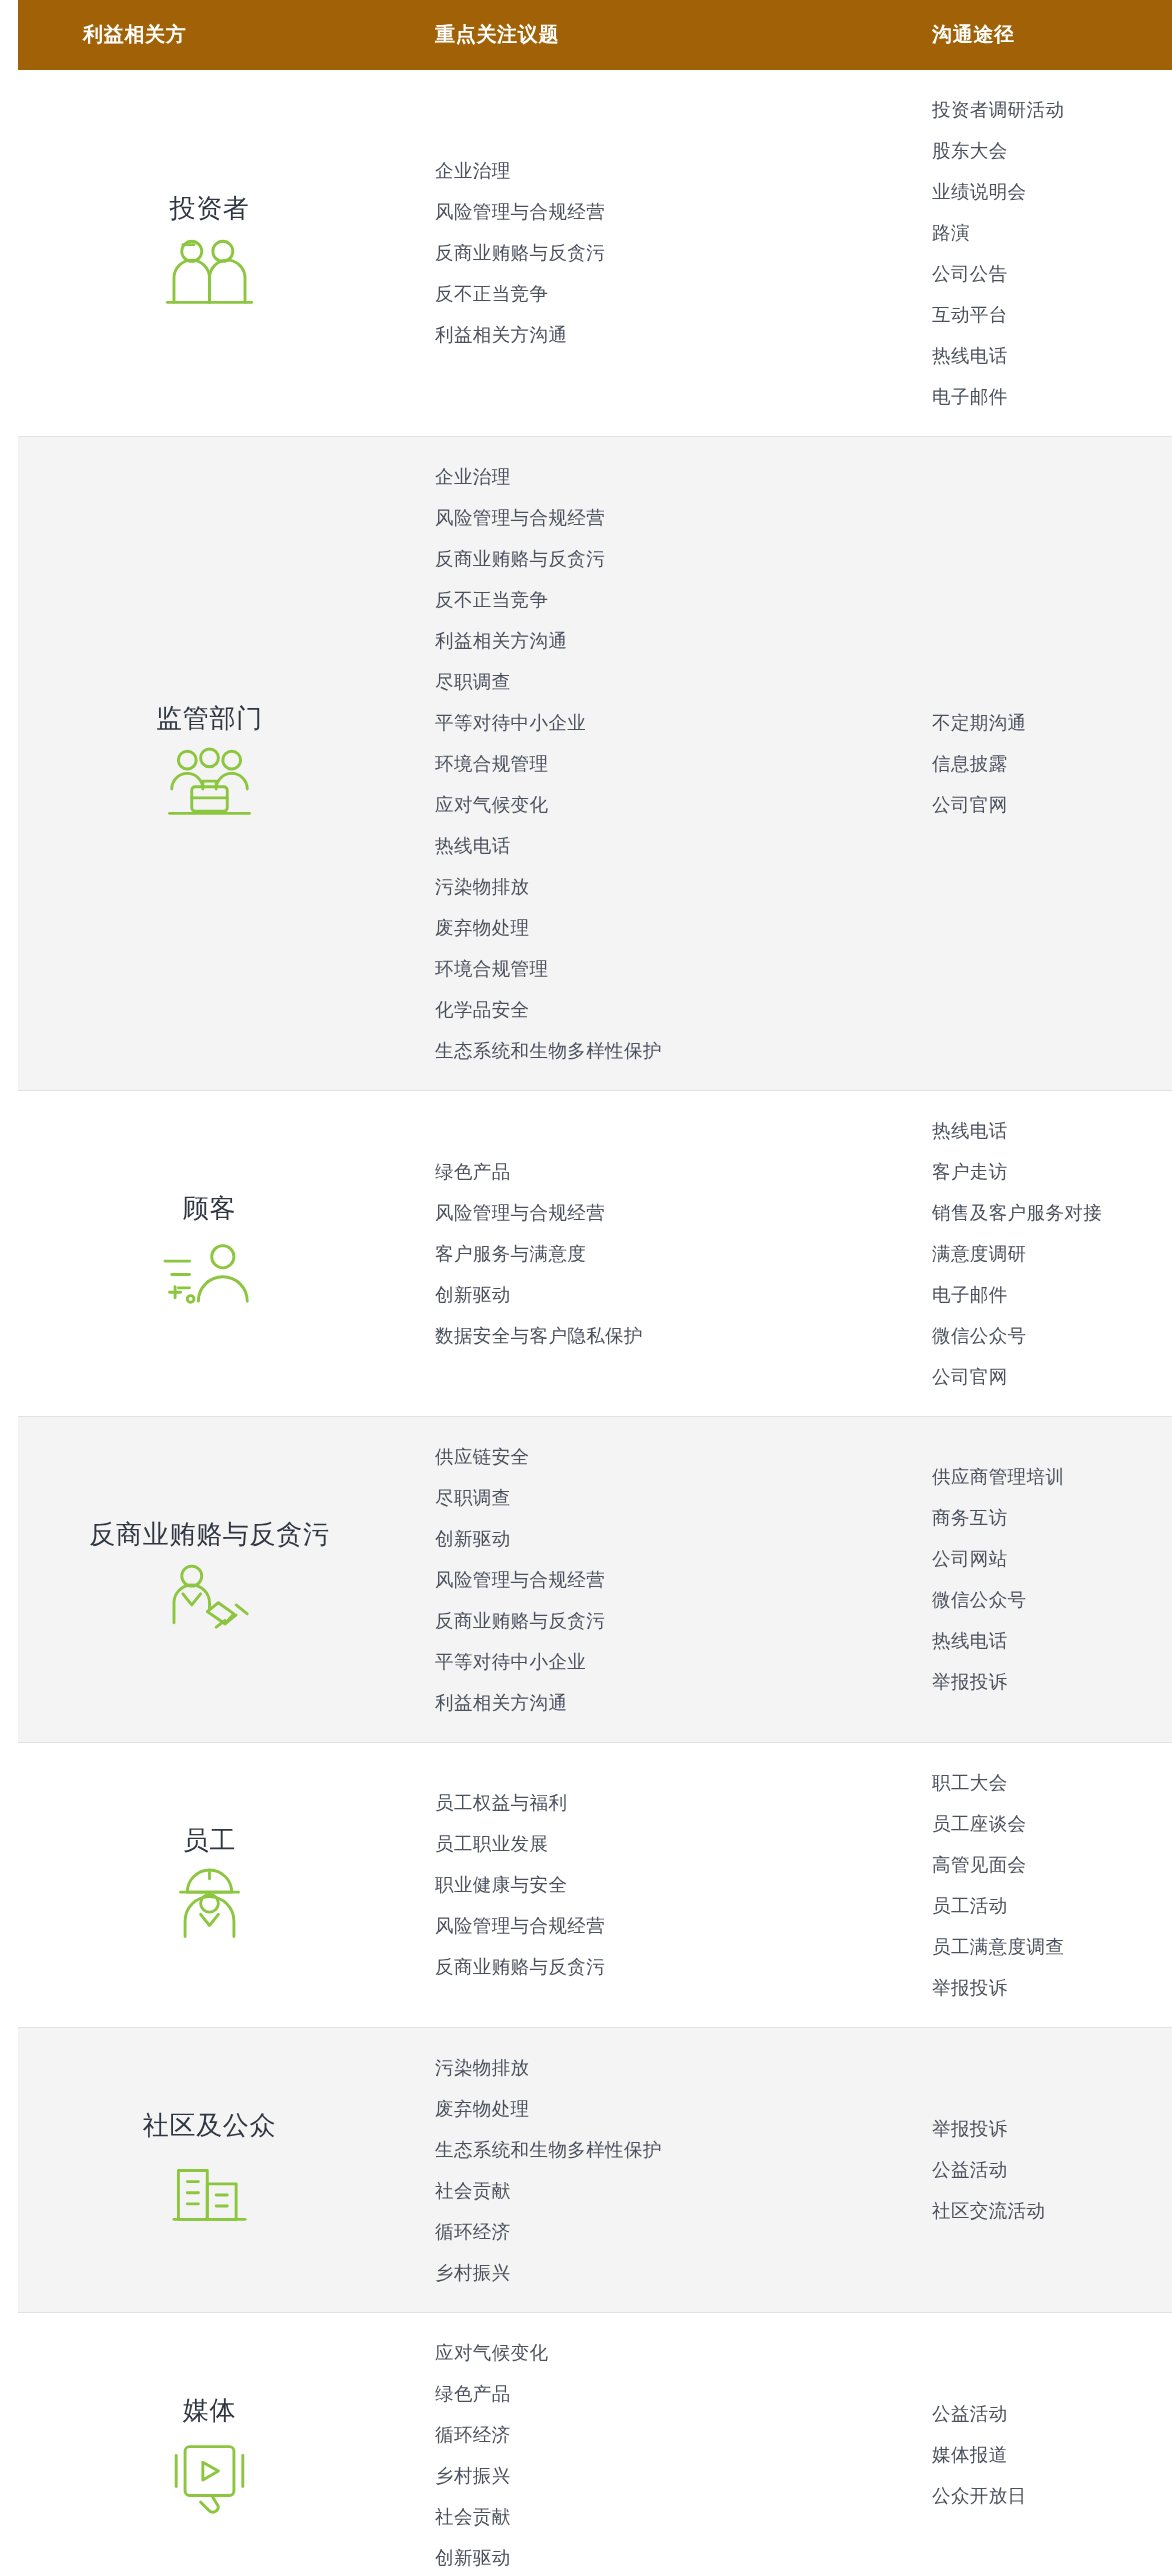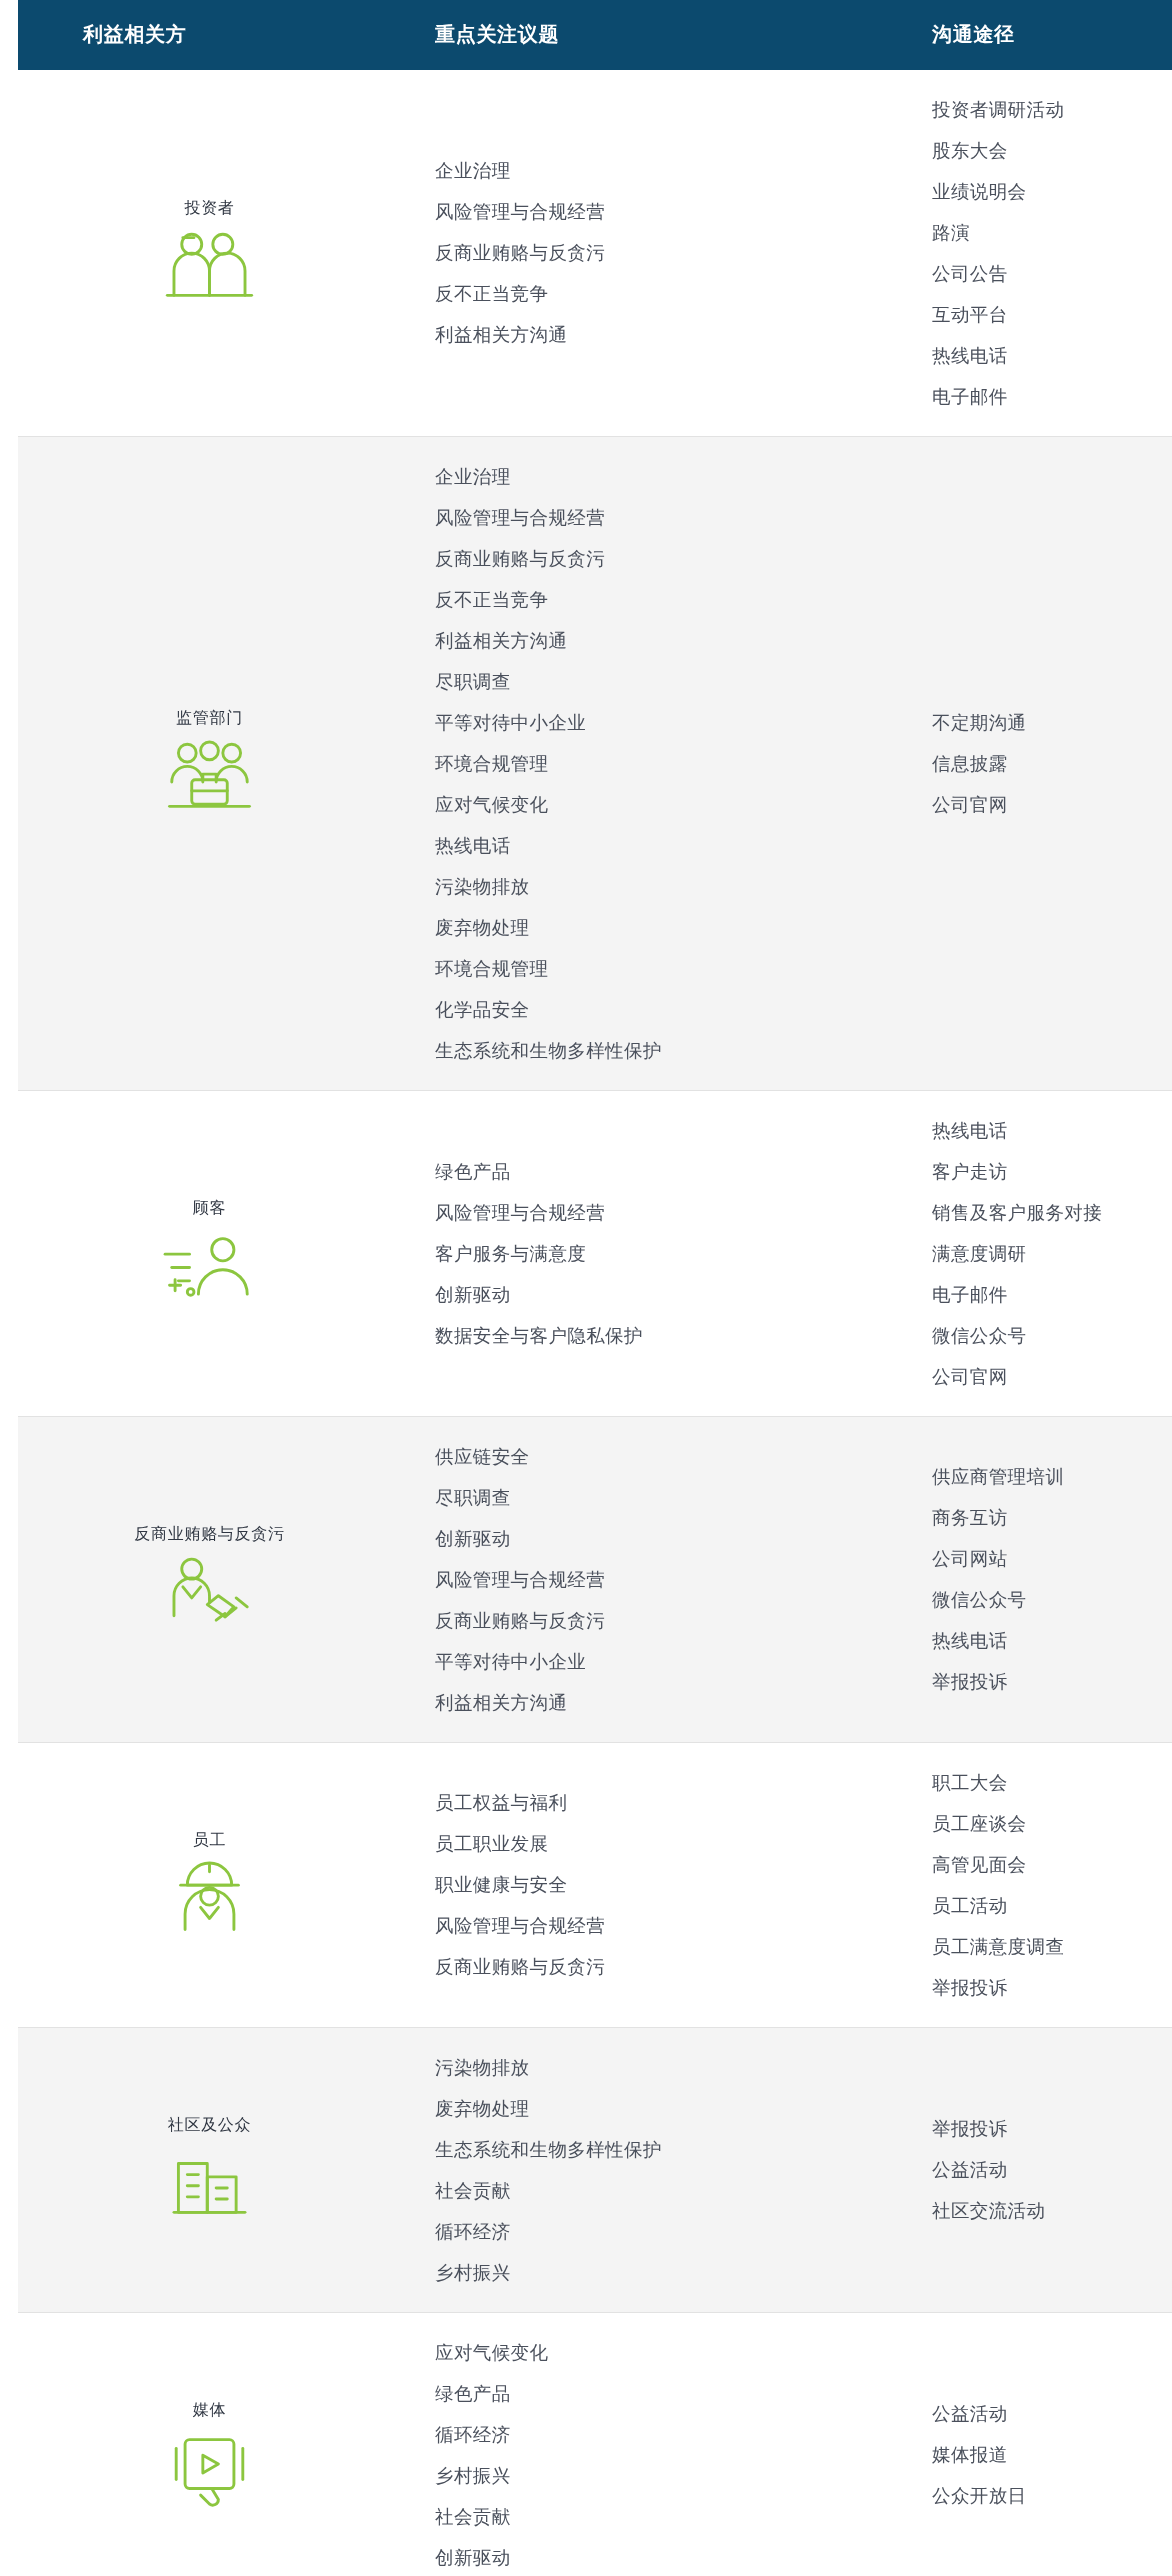--- a/index.html
+++ b/index.html
@@ -19,21 +19,21 @@
     box-sizing: border-box;
     padding: 0 18px 0 18px;
     background: #ffffff;
   }
   table.matrix {
     width: 1137px;
     border-collapse: collapse;
     table-layout: fixed;
   }
   thead th {
-    background: #0c4a6e;
+    background: #a16207;
     color: #ffffff;
     font-size: 20px;
     font-weight: bold;
     text-align: left;
     padding: 16.3px 0 16.3px 0;
     letter-spacing: 0.7px;
     height: 37px;
     vertical-align: middle;
   }
   th.col-stake { width: 318px; padding-left: 65px; }
@@ -48,21 +48,21 @@
     padding: 0;
     border-bottom: 0.7px solid #e2e2e2;
   }
   tbody tr:last-child td { border-bottom: none; }
 
   .stake-cell {
     text-align: center;
     padding: 19px 7.4px 19px 7.4px;
   }
   .stake-name {
-    font-size: 16px;
+    font-size: 26px;
     color: #2f3642;
     font-weight: normal;
     letter-spacing: 0.7px;
     margin-bottom: 7.4px;
   }
   .stake-icon {
     display: block;
     margin: 0 auto;
     width: 111px;
     height: 81px;

